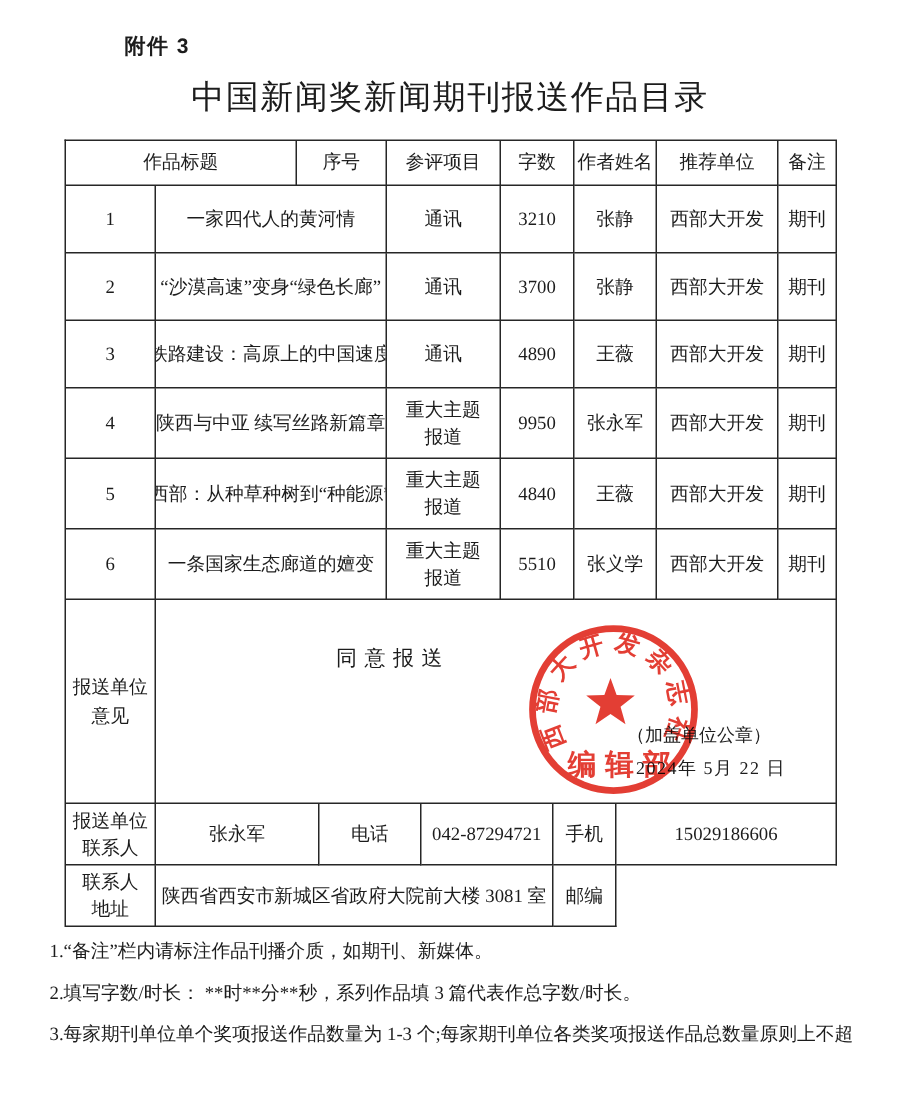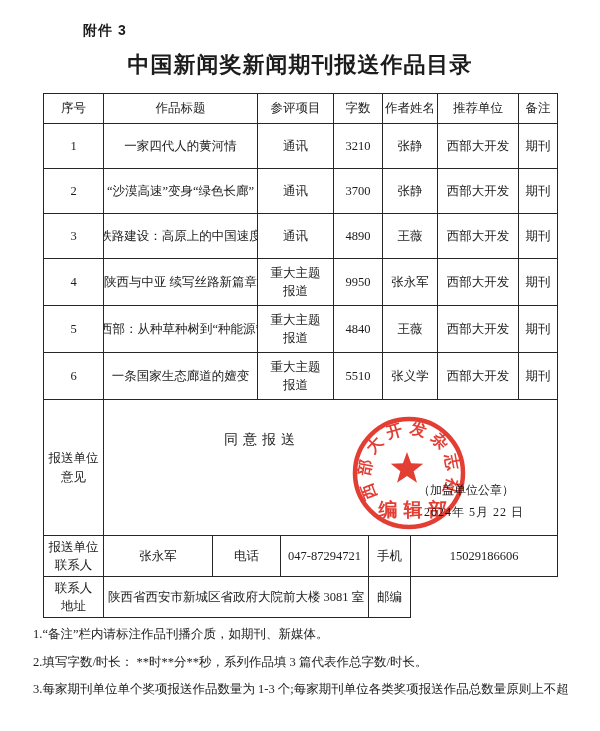--- a/index.html
+++ b/index.html
@@ -7,21 +7,21 @@
     width:600px;height:731px;position:relative;background:#ffffff;
     font-family:"Liberation Serif","DejaVu Serif",serif;color:#1c1c1c;
     overflow:hidden;
   }
   .attachment{
     position:absolute;left:83px;top:22px;font-size:14px;font-weight:600;
     font-family:"Liberation Sans","DejaVu Sans",sans-serif;letter-spacing:1px;
   }
   .doc-title{
     position:absolute;left:0;top:50px;width:600px;text-align:center;
-    font-size:22px;font-weight:700;letter-spacing:1px;
+    font-size:22px;font-weight:400;letter-spacing:1px;
     font-family:"Liberation Sans","DejaVu Sans",sans-serif;
   }
   .table{
     position:absolute;left:43px;top:93px;width:514px;
     border-top:1.5px solid #262626;border-left:1.5px solid #262626;
     box-sizing:content-box;
   }
   .trow{display:flex;width:514px;}
   .cell{
     box-sizing:border-box;display:flex;align-items:center;justify-content:center;
@@ -65,22 +65,22 @@
 </style>
 </head>
 <body>
 
 <div class="attachment">附件 3</div>
 <div class="doc-title">中国新闻奖新闻期刊报送作品目录</div>
 
 <div class="table">
 
   <div class="trow hrow">
+    <div class="cell c2">作品标题</div>
     <div class="cell c1">序号</div>
-    <div class="cell c2">作品标题</div>
     <div class="cell c3">参评项目</div>
     <div class="cell c4">字数</div>
     <div class="cell c5">作者姓名</div>
     <div class="cell c6">推荐单位</div>
     <div class="cell c7">备注</div>
   </div>
 
   <div class="trow r45">
     <div class="cell c1">1</div>
     <div class="cell c2">一家四代人的黄河情</div>
@@ -152,21 +152,21 @@
       <div class="seal-note">（加盖单位公章）</div>
       <div class="op-date">2024年 5月 22 日</div>
     </div>
   </div>
 
   <div class="trow ct-row">
     <div class="cell k1 prel">报送单位
 联系人</div>
     <div class="cell k2">张永军</div>
     <div class="cell k3">电话</div>
-    <div class="cell k4">047-87294721</div>
+    <div class="cell k4">042-87294721</div>
     <div class="cell k5">手机</div>
     <div class="cell k6">15029186606</div>
   </div>
 
   <div class="trow ct-row">
     <div class="cell k1 prel">联系人
 地址</div>
     <div class="cell a2">陕西省西安市新城区省政府大院前大楼 3081 室</div>
     <div class="cell k5">邮编</div>
   </div>

